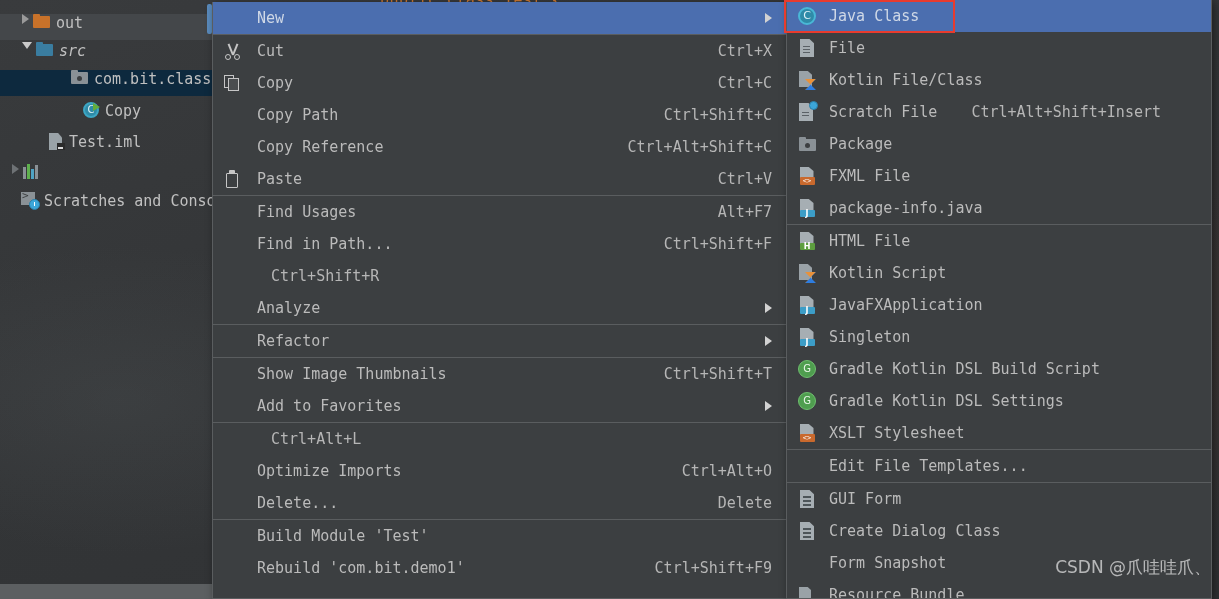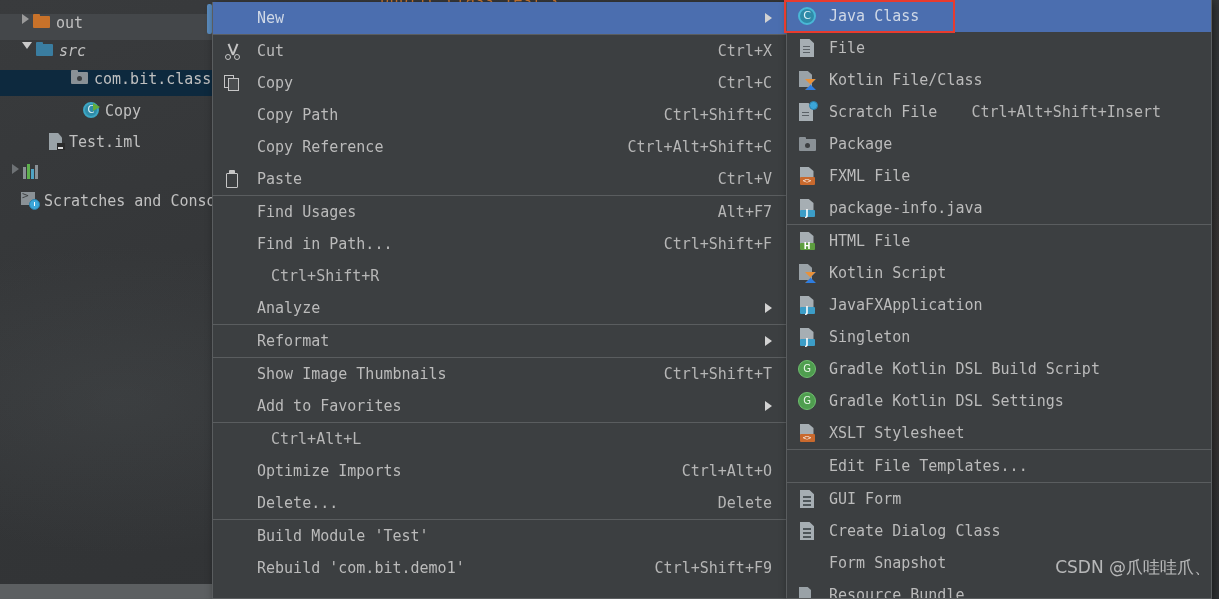--- a/index.html
+++ b/index.html
@@ -637,21 +637,21 @@
           <span></span>
         </span>
         <span class="mi-label">Analyze</span>
         <span class="mi-arrow"></span>
       </div>
       <div class="menu-sep"></div>
       <div class="menu-item">
         <span class="mi-icon">
           <span></span>
         </span>
-        <span class="mi-label">Reformat</span>
+        <span class="mi-label">Refactor</span>
         <span class="mi-arrow"></span>
       </div>
       <div class="menu-sep"></div>
       <div class="menu-item">
         <span class="mi-icon">
           <span></span>
         </span>
         <span class="mi-label">Show Image Thumbnails</span>
         <span class="mi-accel">Ctrl+Shift+T</span>
       </div>

